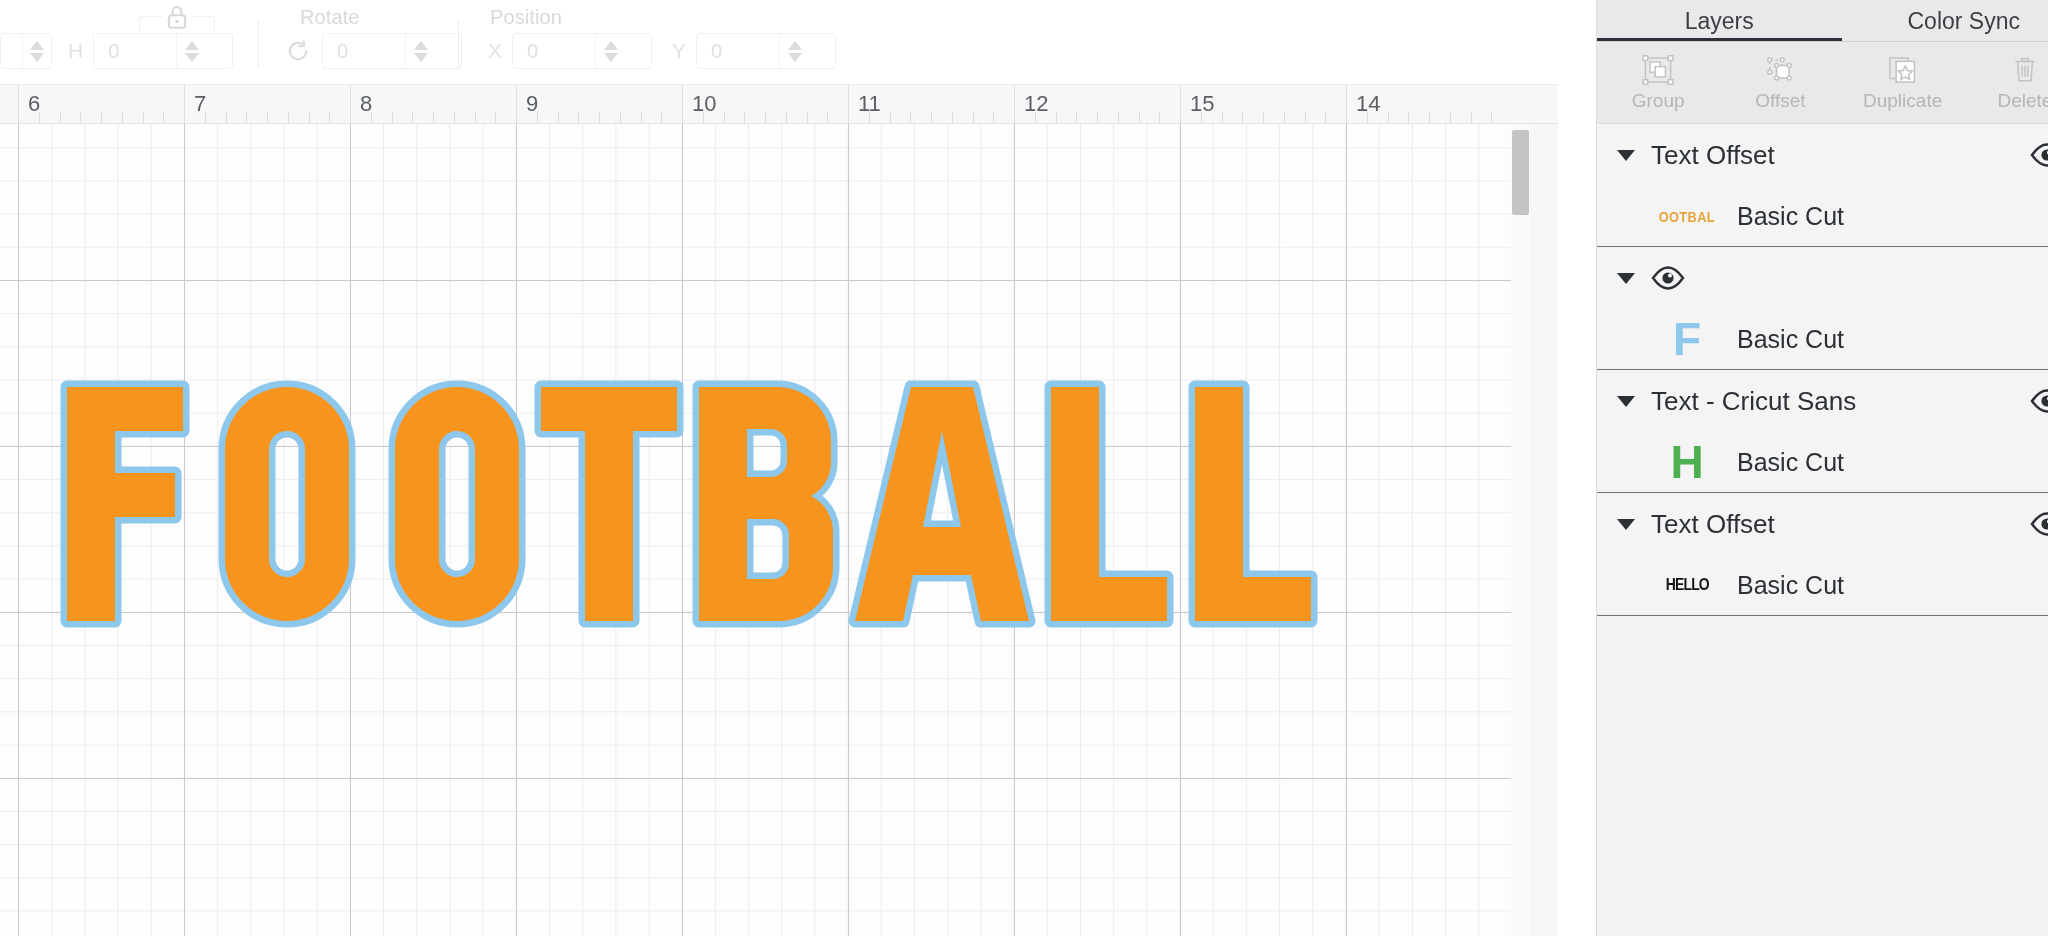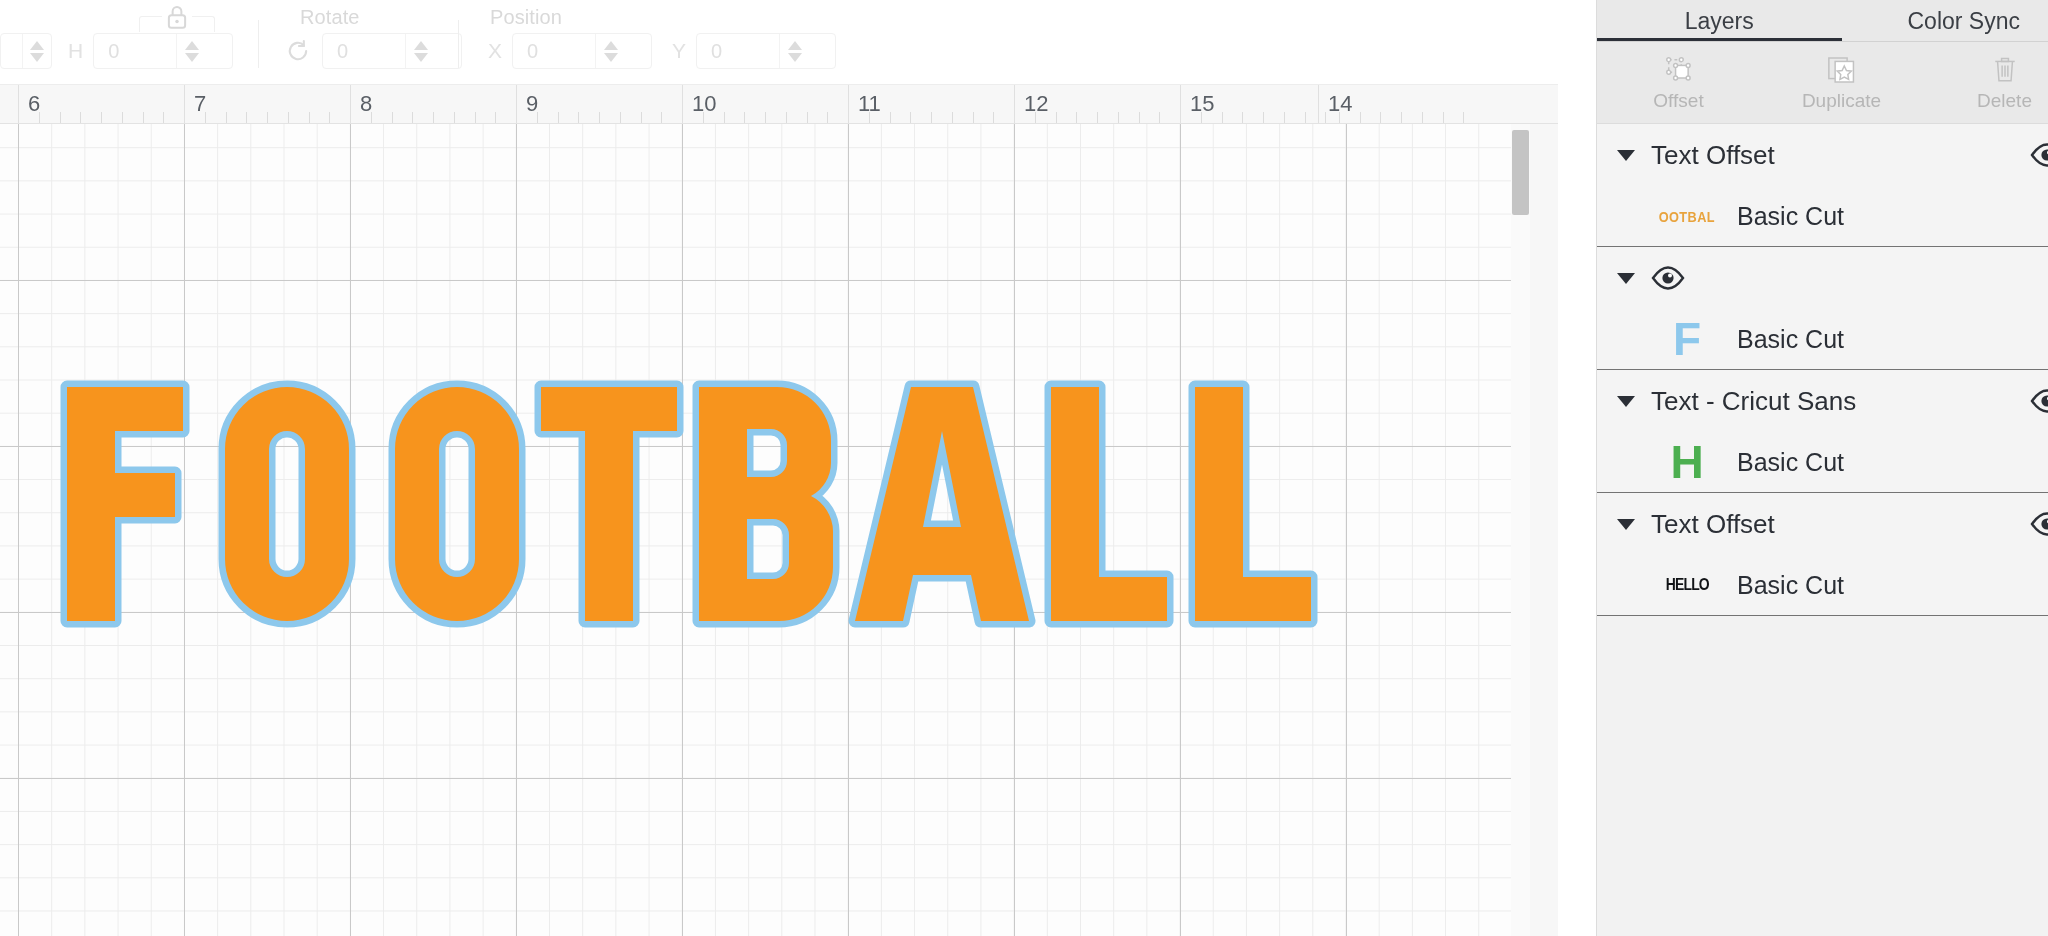--- a/index.html
+++ b/index.html
@@ -327,21 +327,21 @@
         <div class="maj"></div>
         <div class="num">15</div>
         <div class="tick" style="left: 20.75px;"></div>
         <div class="tick" style="left: 41.5px;"></div>
         <div class="tick" style="left: 62.25px;"></div>
         <div class="tick" style="left: 83px;"></div>
         <div class="tick" style="left: 103.75px;"></div>
         <div class="tick" style="left: 124.5px;"></div>
         <div class="tick" style="left: 145.25px;"></div>
       </div>
-      <div class="rk" style="left: 1318px; width: 166px;">
+      <div class="rk" style="left: 1346px; width: 166px;">
         <div class="maj"></div>
         <div class="num">14</div>
         <div class="tick" style="left: 20.75px;"></div>
         <div class="tick" style="left: 41.5px;"></div>
         <div class="tick" style="left: 62.25px;"></div>
         <div class="tick" style="left: 83px;"></div>
         <div class="tick" style="left: 103.75px;"></div>
         <div class="tick" style="left: 124.5px;"></div>
         <div class="tick" style="left: 145.25px;"></div>
       </div>
@@ -382,20 +382,34 @@
   <div class="canvas-gutter"></div>
 
   <div class="panel">
 
     <div class="tabs" id="panel-tabs">
         <div class="tab active">Layers</div>
         <div class="tab">Color Sync</div>
       </div>
 
     <div class="actions">
+      <div class="action">
+        <span class="ic">
+          <svg width="32" height="30" viewBox="0 0 28 26" fill="none" stroke="#c2c2c2" stroke-width="1.3">
+            <rect x="3" y="2.5" width="22" height="21"></rect>
+            <rect x="7" y="6" width="9" height="9" fill="#fff"></rect>
+            <rect x="11.5" y="10" width="9" height="9" fill="#fff"></rect>
+            <rect x="1" y=".6" width="4" height="4" fill="#fff"></rect>
+            <rect x="23" y=".6" width="4" height="4" fill="#fff"></rect>
+            <rect x="1" y="21.5" width="4" height="4" fill="#fff"></rect>
+            <rect x="23" y="21.5" width="4" height="4" fill="#fff"></rect>
+          </svg>
+        </span>
+        <span class="lb">Group</span>
+      </div>
       <div class="action">
         <span class="ic">
           <svg width="32" height="30" viewBox="0 0 28 26" fill="none" stroke="#c2c2c2" stroke-width="1.3">
             <rect x="5" y="4" width="11" height="11" stroke-dasharray="2.5 2.5"></rect>
             <rect x="11" y="9" width="11" height="11" fill="#fff"></rect>
             <circle cx="5" cy="4" r="1.7" fill="#fff"></circle>
             <circle cx="16" cy="4" r="1.7" fill="#fff"></circle>
             <circle cx="5" cy="15" r="1.7" fill="#fff"></circle>
             <circle cx="11" cy="9" r="1.7" fill="#fff"></circle>
             <circle cx="22" cy="9" r="1.7" fill="#fff"></circle>

